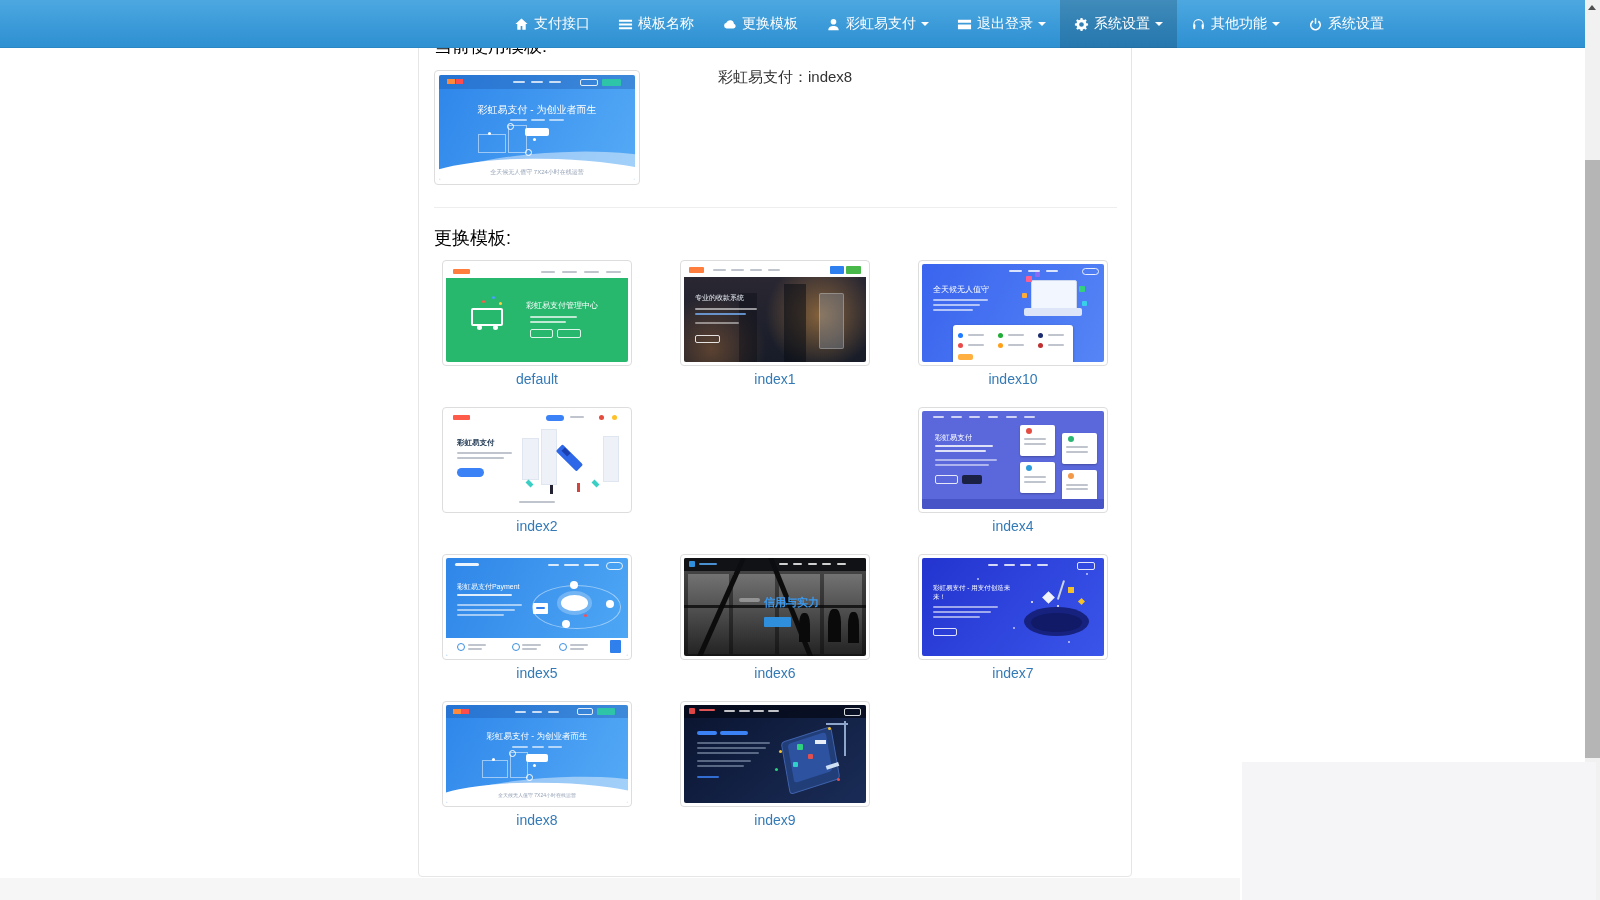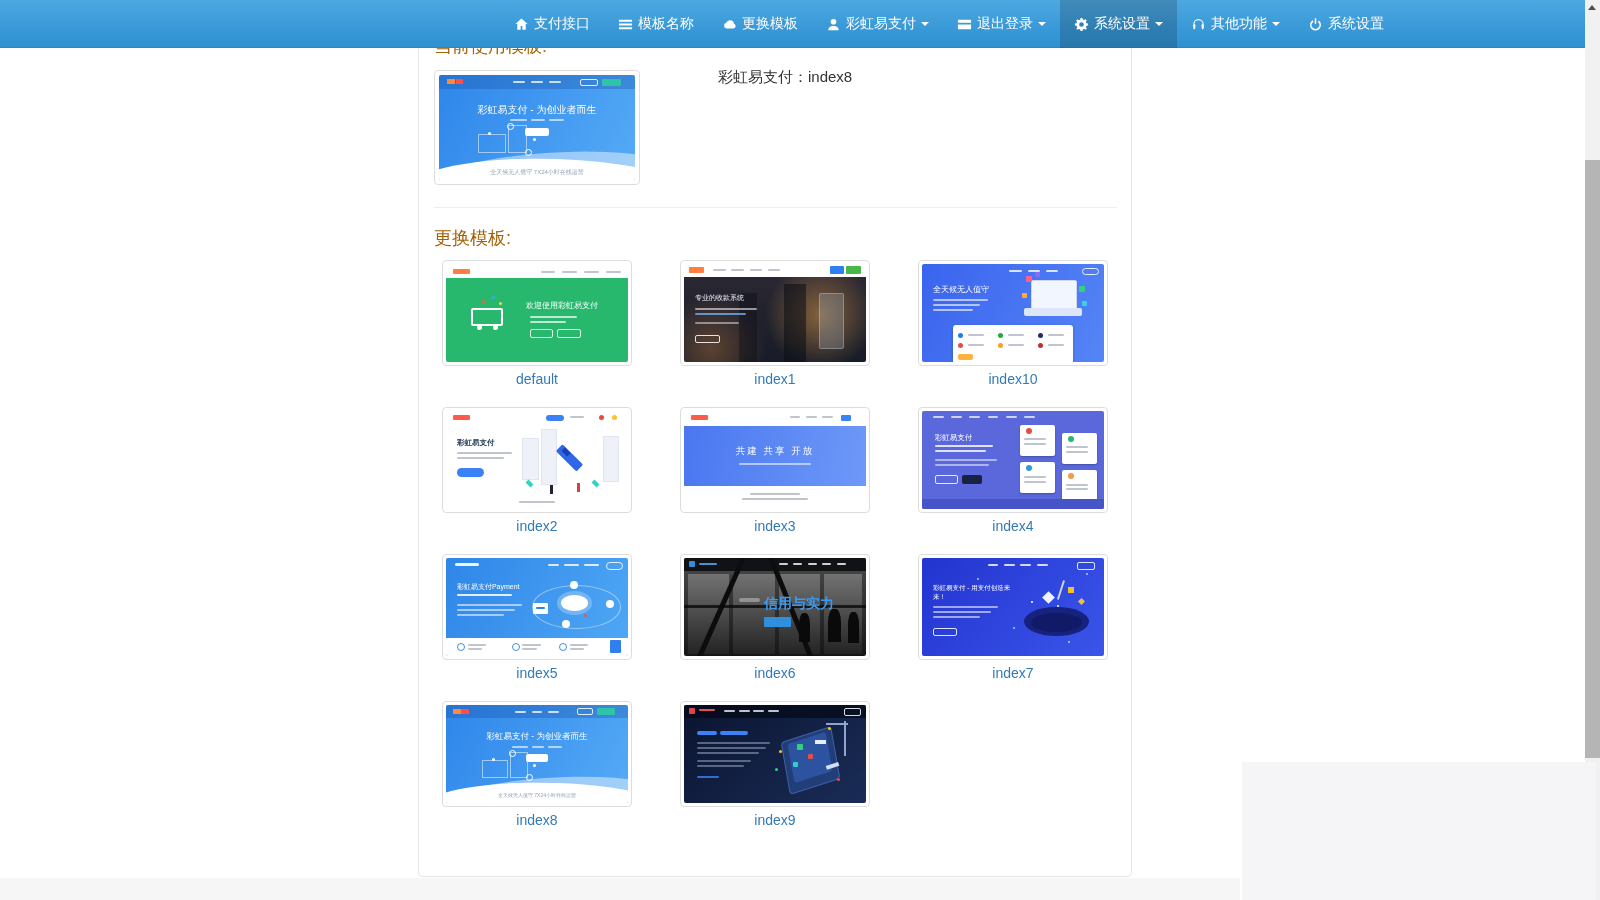--- a/index.html
+++ b/index.html
@@ -19,21 +19,21 @@
     font-size:14px;text-decoration:none;white-space:nowrap;}
   .nav-item.active{background:rgba(0,0,0,0.17);}
   .nic{margin-right:5px;flex:none;}
   .caret{display:inline-block;margin-left:5px;width:0;height:0;
     border-left:4px solid transparent;border-right:4px solid transparent;border-top:4px solid #fff;}
   
   .panel{position:absolute;left:418px;top:-36px;width:714px;height:913px;background:#fff;
     border:1px solid #e6e6e6;border-radius:4px;z-index:1;box-sizing:border-box;}
   .bottom-strip{position:absolute;left:0;top:878px;width:1600px;height:22px;background:#f6f6f6;z-index:0;}
   .content{position:absolute;inset:0;z-index:2;}
-  .sec-heading{position:absolute;font-size:18px;color:#a16207;white-space:nowrap;}
+  .sec-heading{position:absolute;font-size:18px;color:#000000;white-space:nowrap;}
   .name-line{position:absolute;left:718px;top:68px;font-size:15px;color:#333;}
   .divider{position:absolute;left:434px;top:207px;width:683px;height:0;border-top:1px solid #eee;}
   
   .thumb{display:block;position:relative;width:190px;height:106px;background:#fff;
     border:1px solid #ddd;border-radius:4px;box-sizing:border-box;}
   .thumb .pv{position:absolute;inset:3px;border-radius:2px;overflow:hidden;}
   .thumb-lg{position:absolute;left:434px;top:70px;width:206px;height:115px;background:#fff;
     border:1px solid #ddd;border-radius:4px;box-sizing:border-box;}
   .thumb-lg .pv{position:absolute;inset:4px;border-radius:2px;overflow:hidden;}
   .cell{position:absolute;width:238px;height:147px;}
@@ -121,21 +121,21 @@
         <span class="dsh dshg" style="left:64%;top:7%;width:8%;height:2px;"></span>
         <span class="dsh dshg" style="left:76%;top:7%;width:8%;height:2px;"></span>
         <span class="dsh dshg" style="left:88%;top:7%;width:8%;height:2px;"></span>
         <span class="af" style="left:0;top:14%;width:100%;height:86%;background:#27b86e;"></span>
         <span class="af" style="left:14%;top:45%;width:15%;height:14%;border:2px solid #fff;border-radius:2px;"></span>
         <span class="circ" style="left:17%;top:62%;width:5px;height:5px;background:#fff;"></span>
         <span class="circ" style="left:26%;top:62%;width:5px;height:5px;background:#fff;"></span>
         <span class="circ" style="left:20%;top:37%;width:3px;height:3px;background:#ff5b4a;"></span>
         <span class="circ" style="left:25%;top:33%;width:3px;height:3px;background:#4aa0ff;"></span>
         <span class="circ" style="left:29%;top:39%;width:3px;height:3px;background:#ffd040;"></span>
-        <span class="pvt" style="left:44%;top:37%;font-size:8px;">欢迎使用彩虹易支付</span>
+        <span class="pvt" style="left:44%;top:37%;font-size:8px;">彩虹易支付管理中心</span>
         <span class="dsh" style="left:46%;top:53%;width:26%;height:2px;background:rgba(255,255,255,.7);"></span>
         <span class="dsh" style="left:46%;top:58%;width:20%;height:2px;background:rgba(255,255,255,.7);"></span>
         <span class="btn-o" style="left:46%;top:66%;width:13%;height:10%;"></span>
         <span class="btn-o" style="left:61%;top:66%;width:13%;height:10%;"></span>
       </span>
     </a>
     <a class="tlabel">default</a>
   </div>
 
   <div class="cell" style="left:656px;top:256px;">
@@ -220,37 +220,20 @@
         <span class="af" style="left:60%;top:40%;width:16%;height:16%;background:#2e68e8;transform:rotate(45deg) scaleY(.6);border-radius:2px;"></span>
         <span class="af" style="left:64%;top:38%;width:8px;height:8px;background:#1b3fae;transform:rotate(45deg) scaleY(.6);"></span>
         <span class="af" style="left:57%;top:76%;width:3px;height:9px;background:#223;"></span>
         <span class="af" style="left:72%;top:73%;width:3px;height:9px;background:#d0453f;"></span>
         <span class="dsh dshg" style="left:40%;top:92%;width:20%;height:2px;"></span>
       </span>
     </a>
     <a class="tlabel">index2</a>
   </div>
 
-  <div class="cell" style="left:656px;top:403px;">
-    <a class="thumb">
-      <span class="pv pv-index3">
-        <span class="af" style="left:4%;top:4%;width:9%;height:5%;background:#ff5b4a;border-radius:1px;"></span>
-        <span class="dsh dshg" style="left:58%;top:5.5%;width:6%;height:2px;"></span>
-        <span class="dsh dshg" style="left:67%;top:5.5%;width:6%;height:2px;"></span>
-        <span class="dsh dshg" style="left:76%;top:5.5%;width:6%;height:2px;"></span>
-        <span class="af" style="left:86%;top:4%;width:6%;height:6%;background:#3b82f6;border-radius:1px;"></span>
-        <span class="af" style="left:0;top:15%;width:100%;height:62%;background:linear-gradient(100deg,#4a77f0,#6e99f8);"></span>
-        <span class="pvt" style="left:0;right:0;top:35%;text-align:center;font-size:9.5px;letter-spacing:2px;">共建 共享 开放</span>
-        <span class="dsh" style="left:30%;top:53%;width:40%;height:2px;background:rgba(255,255,255,.55);"></span>
-        <span class="dsh dshg" style="left:36%;top:84%;width:28%;height:2px;"></span>
-        <span class="dsh dshg" style="left:32%;top:89%;width:36%;height:2px;"></span>
-      </span>
-    </a>
-    <a class="tlabel">index3</a>
-  </div>
 
   <div class="cell" style="left:894px;top:403px;">
     <a class="thumb">
       <span class="pv pv-index4">
         <span class="dsh" style="left:6%;top:5%;width:6%;height:2px;background:rgba(255,255,255,.7);"></span>
         <span class="dsh" style="left:16%;top:5%;width:6%;height:2px;background:rgba(255,255,255,.7);"></span>
         <span class="dsh" style="left:26%;top:5%;width:6%;height:2px;background:rgba(255,255,255,.7);"></span>
         <span class="dsh" style="left:36%;top:5%;width:6%;height:2px;background:rgba(255,255,255,.7);"></span>
         <span class="dsh" style="left:46%;top:5%;width:6%;height:2px;background:rgba(255,255,255,.7);"></span>
         <span class="dsh" style="left:56%;top:5%;width:6%;height:2px;background:rgba(255,255,255,.7);"></span>
@@ -335,21 +318,21 @@
         <span class="af" style="left:90%;top:55%;width:6%;height:32%;background:#0a0a0a;border-radius:40% 40% 0 0;"></span>
         <span class="af" style="left:0;top:0;width:100%;height:13%;background:rgba(12,14,18,.92);"></span>
         <span class="af" style="left:3%;top:3%;width:6px;height:6px;background:#2f8fdc;border-radius:1px;"></span>
         <span class="dsh" style="left:8%;top:5%;width:10%;height:2px;background:rgba(80,160,230,.9);"></span>
         <span class="dsh" style="left:52%;top:5%;width:5%;height:2px;"></span>
         <span class="dsh" style="left:60%;top:5%;width:5%;height:2px;"></span>
         <span class="dsh" style="left:68%;top:5%;width:5%;height:2px;"></span>
         <span class="dsh" style="left:76%;top:5%;width:5%;height:2px;"></span>
         <span class="dsh" style="left:84%;top:5%;width:5%;height:2px;"></span>
         <span class="dsh" style="left:30%;top:41%;width:12%;height:4px;background:rgba(255,255,255,.35);"></span>
-        <span class="pvt" style="left:44%;top:38%;font-size:14px;color:#3b9af0;font-weight:bold;">信用与实力</span>
+        <span class="pvt" style="left:44%;top:38%;font-size:11px;color:#3b9af0;font-weight:bold;">信用与实力</span>
         <span class="af" style="left:44%;top:60%;width:15%;height:10%;background:#2f8fdc;border-radius:1px;"></span>
       </span>
     </a>
     <a class="tlabel">index6</a>
   </div>
 
   <div class="cell" style="left:894px;top:550px;">
     <a class="thumb">
       <span class="pv pv-index7">
         <span class="circ" style="left:30%;top:20%;width:2px;height:2px;background:rgba(255,255,255,.7);"></span>

